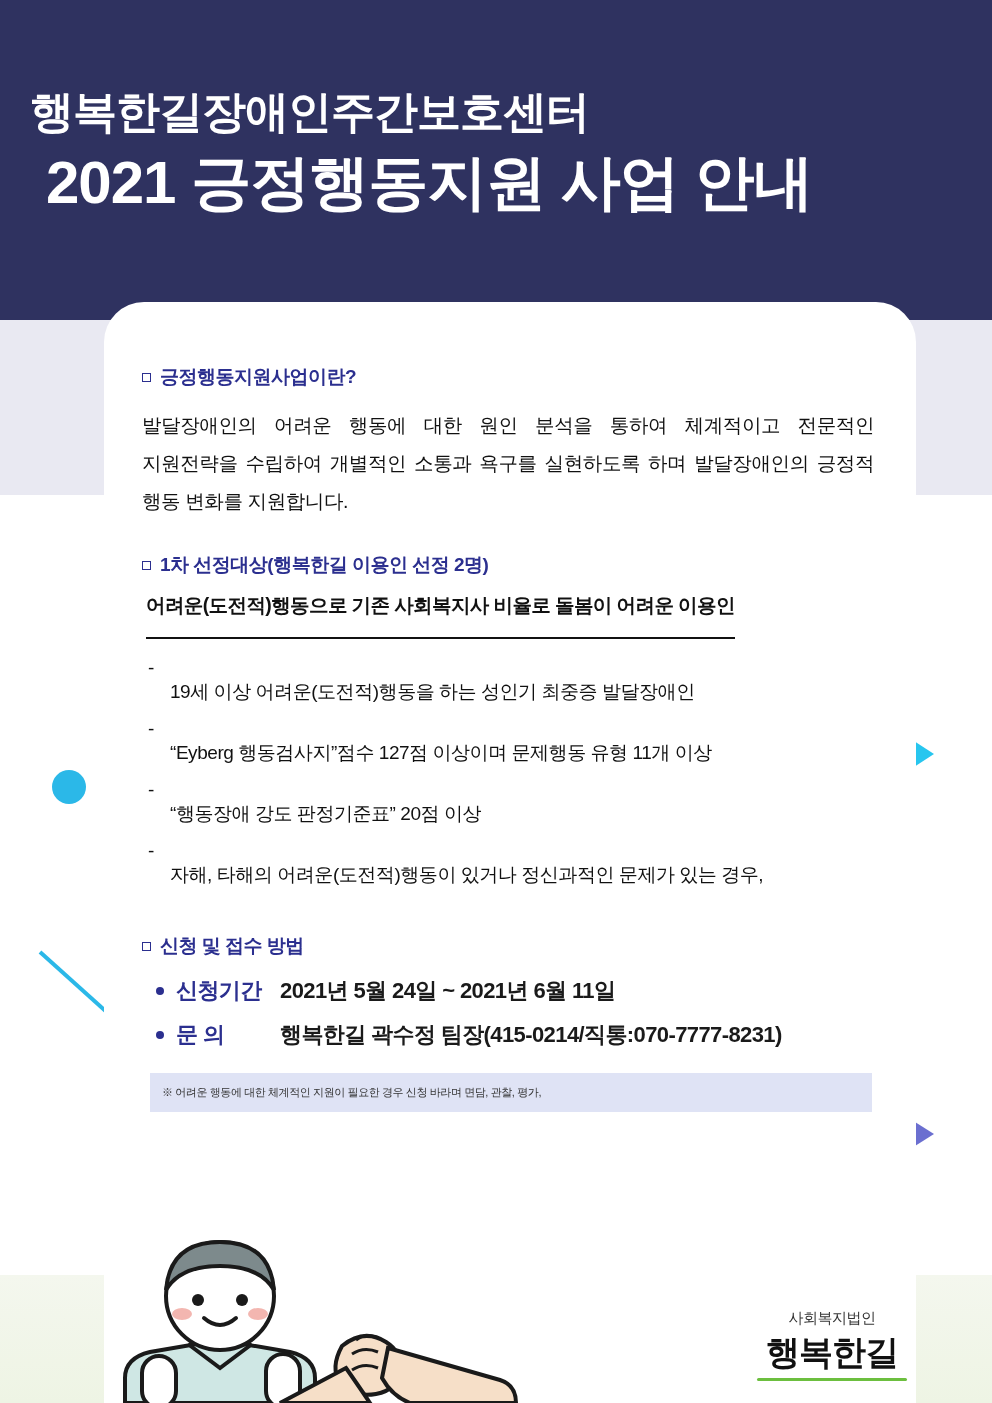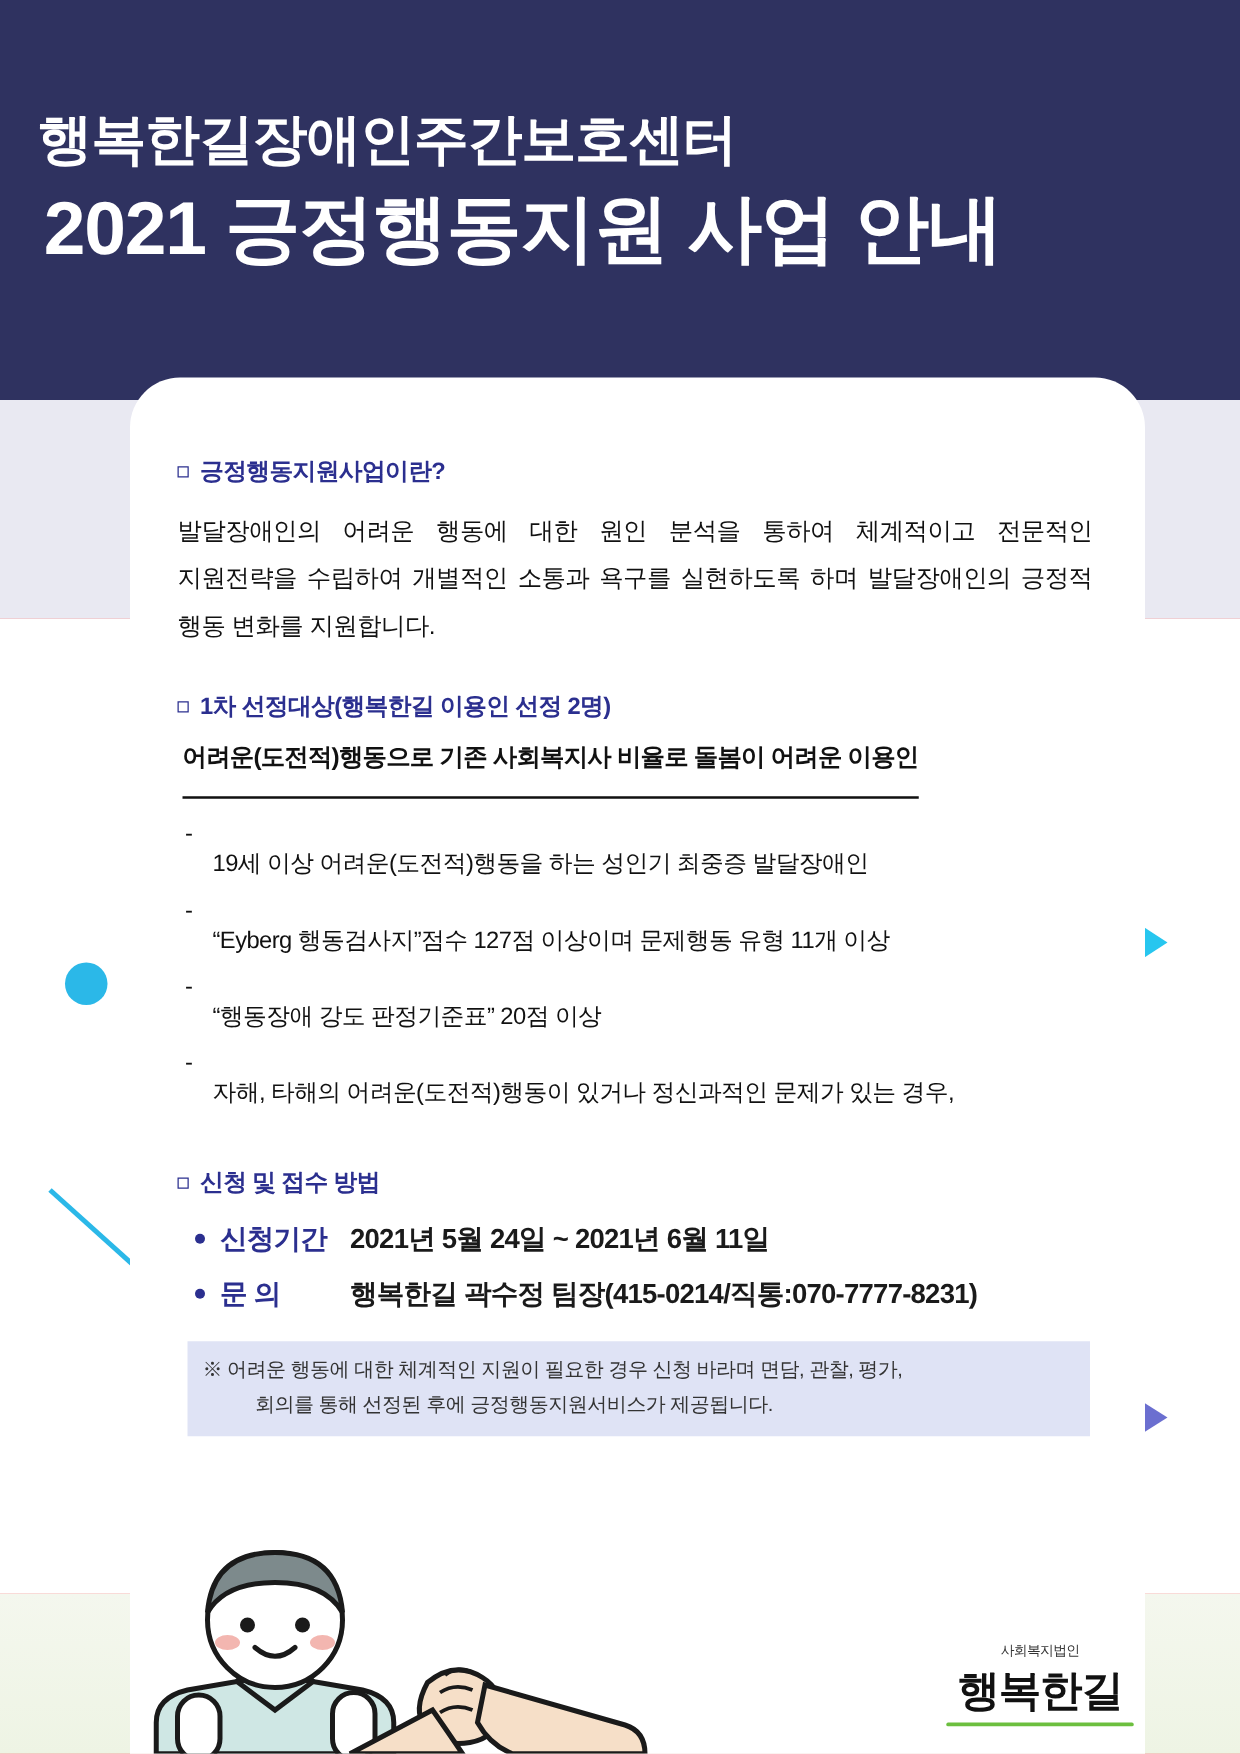--- a/index.html
+++ b/index.html
@@ -103,21 +103,21 @@
   }
   .title-line1 {
     margin: 88px 0 0 30px;
     color: #ffffff;
     font-size: 44px;
     font-weight: bold;
     letter-spacing: -1px;
     line-height: 1.1;
   }
   .title-line2 {
-    margin: 14px 0 0 35px;
+    margin: 14px 0 0 46px;
     color: #ffffff;
     font-size: 60px;
     font-weight: bold;
     letter-spacing: -1px;
     line-height: 1.1;
   }
 
   
   .card {
     position: absolute;
@@ -221,41 +221,41 @@
   }
   .apply-list li .val {
     color: #1a1a1a;
     font-weight: bold;
   }
 
   .note {
     margin: 16px 20px 0 22px;
     background: #dfe3f5;
     color: #333333;
-    font-size: 16px;
+    font-size: 11px;
     line-height: 1.75;
     letter-spacing: -0.4px;
     padding: 10px 14px 10px 12px;
   }
   .note .note-l2 { display: block; padding-left: 42px; }
 
   
   .illus {
     position: absolute;
     left: 70px; top: 1228px;
     width: 470px; height: 175px;
   }
   .logo-box {
     position: absolute;
     right: 60px; bottom: 22px;
     width: 200px;
     text-align: center;
   }
   .logo-sub {
-    font-size: 11px;
+    font-size: 15px;
     color: #333;
     letter-spacing: -0.5px;
     margin-bottom: 2px;
   }
   .logo-main {
     font-size: 34px;
     color: #111;
     font-weight: bold;
     letter-spacing: -1px;
     font-family: "Liberation Serif", serif;
@@ -345,21 +345,20 @@
         </li>
         <li>
           <span class="dot"></span>
           <span class="lbl">문  의</span>
           <span class="val">행복한길 곽수정 팀장(415-0214/직통:070-7777-8231)</span>
         </li>
       </ul>
 
       <div class="note">
         <span>※ 어려운 행동에 대한 체계적인 지원이 필요한 경우 신청 바라며 면담, 관찰, 평가,</span>
-        <span class="note-l2">회의를 통해 선정된 후에 긍정행동지원서비스가 제공됩니다.</span>
       </div>
     </div>
 
   </div>
 
   <div class="illus">
     <svg width="470" height="175" viewBox="0 0 470 175">
 
       <path d="M55 175 L55 150 Q55 130 80 124 L150 112 L220 124 Q245 130 245 150 L245 175 Z" fill="#cfe7e4" stroke="#1a1a1a" stroke-width="4"></path>
 

